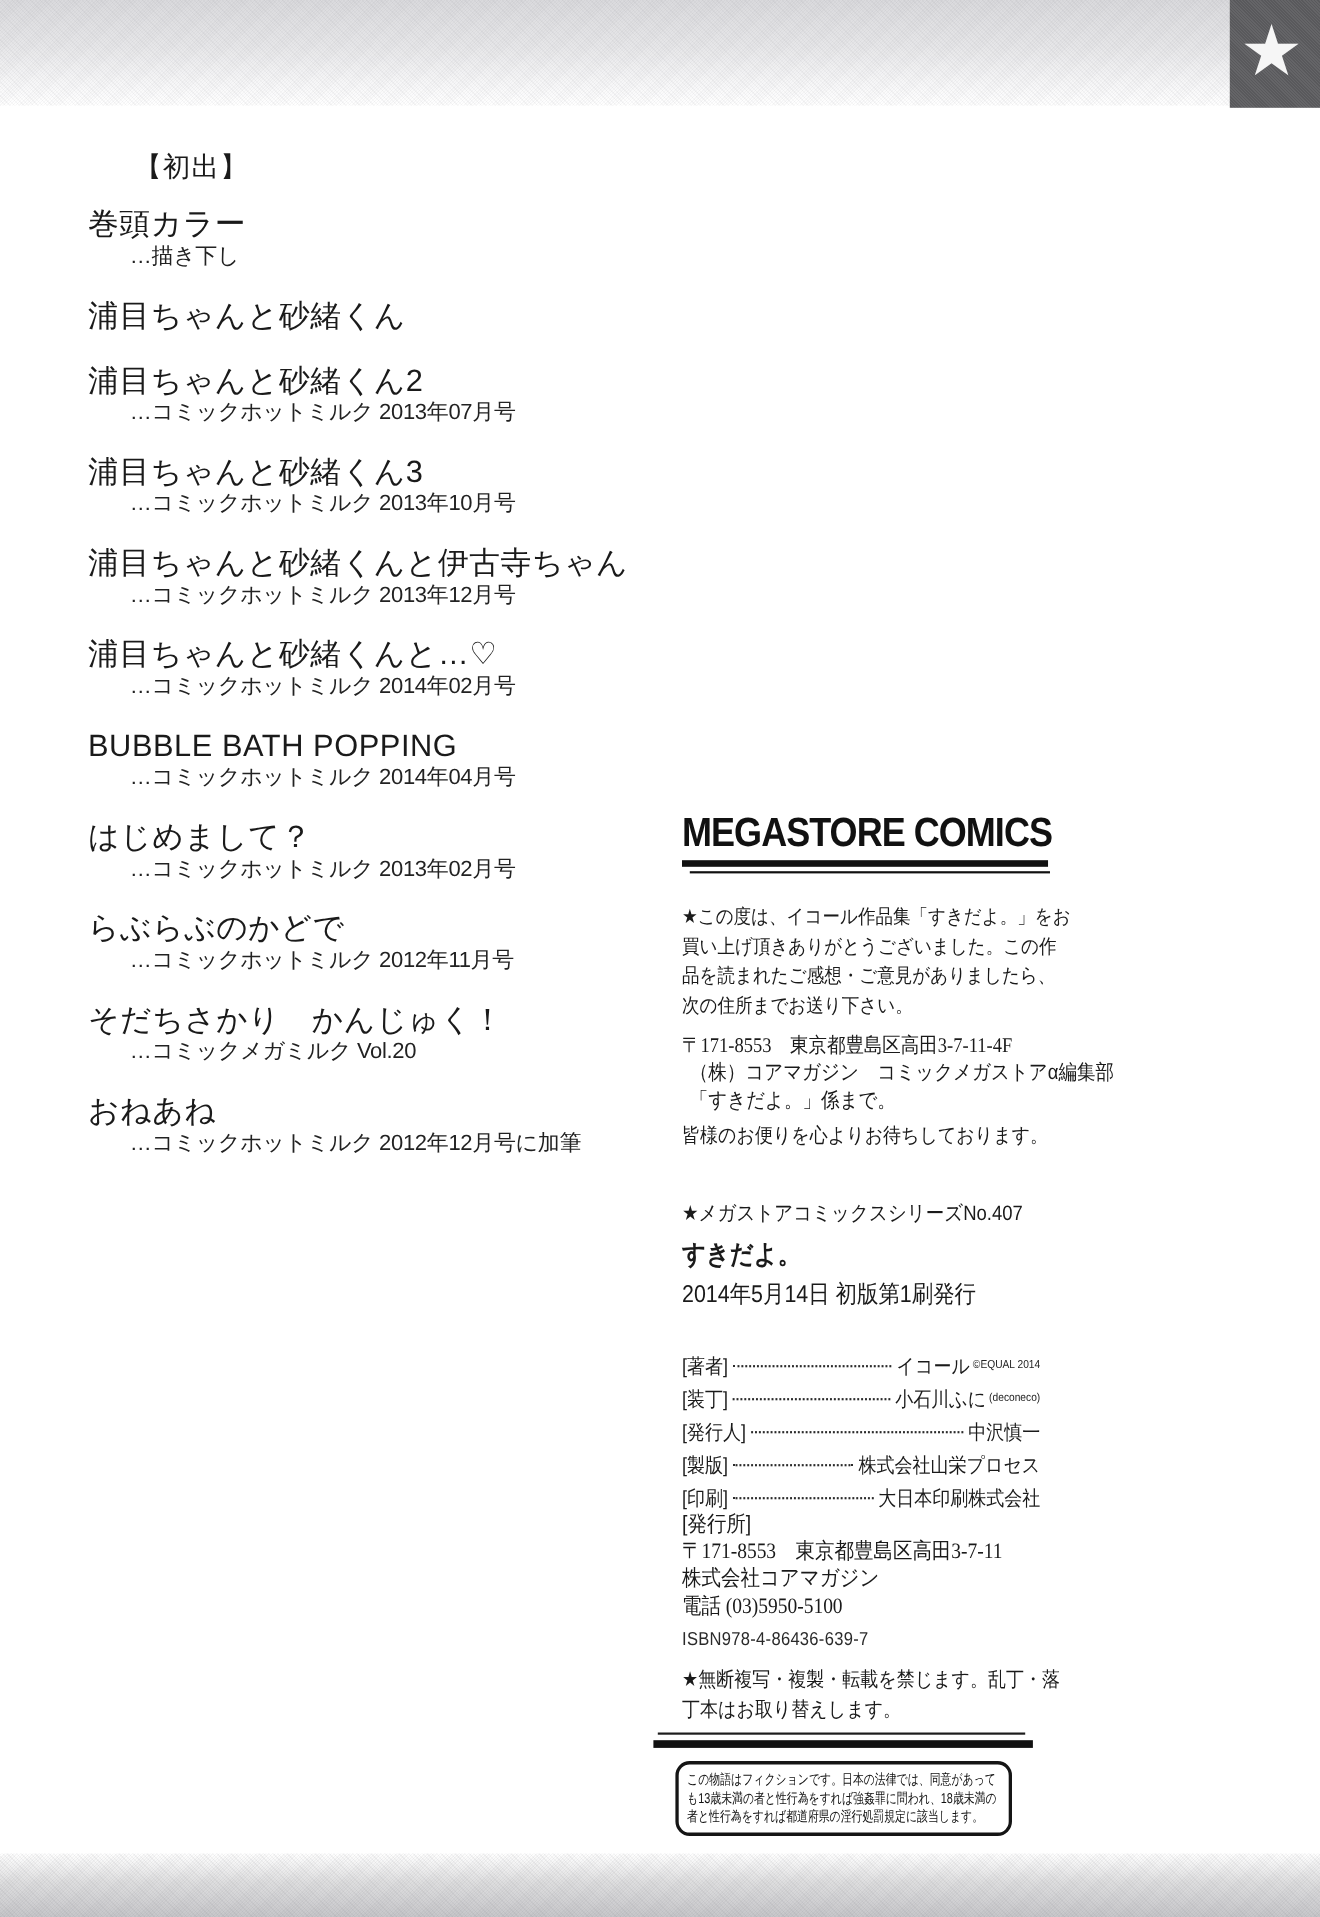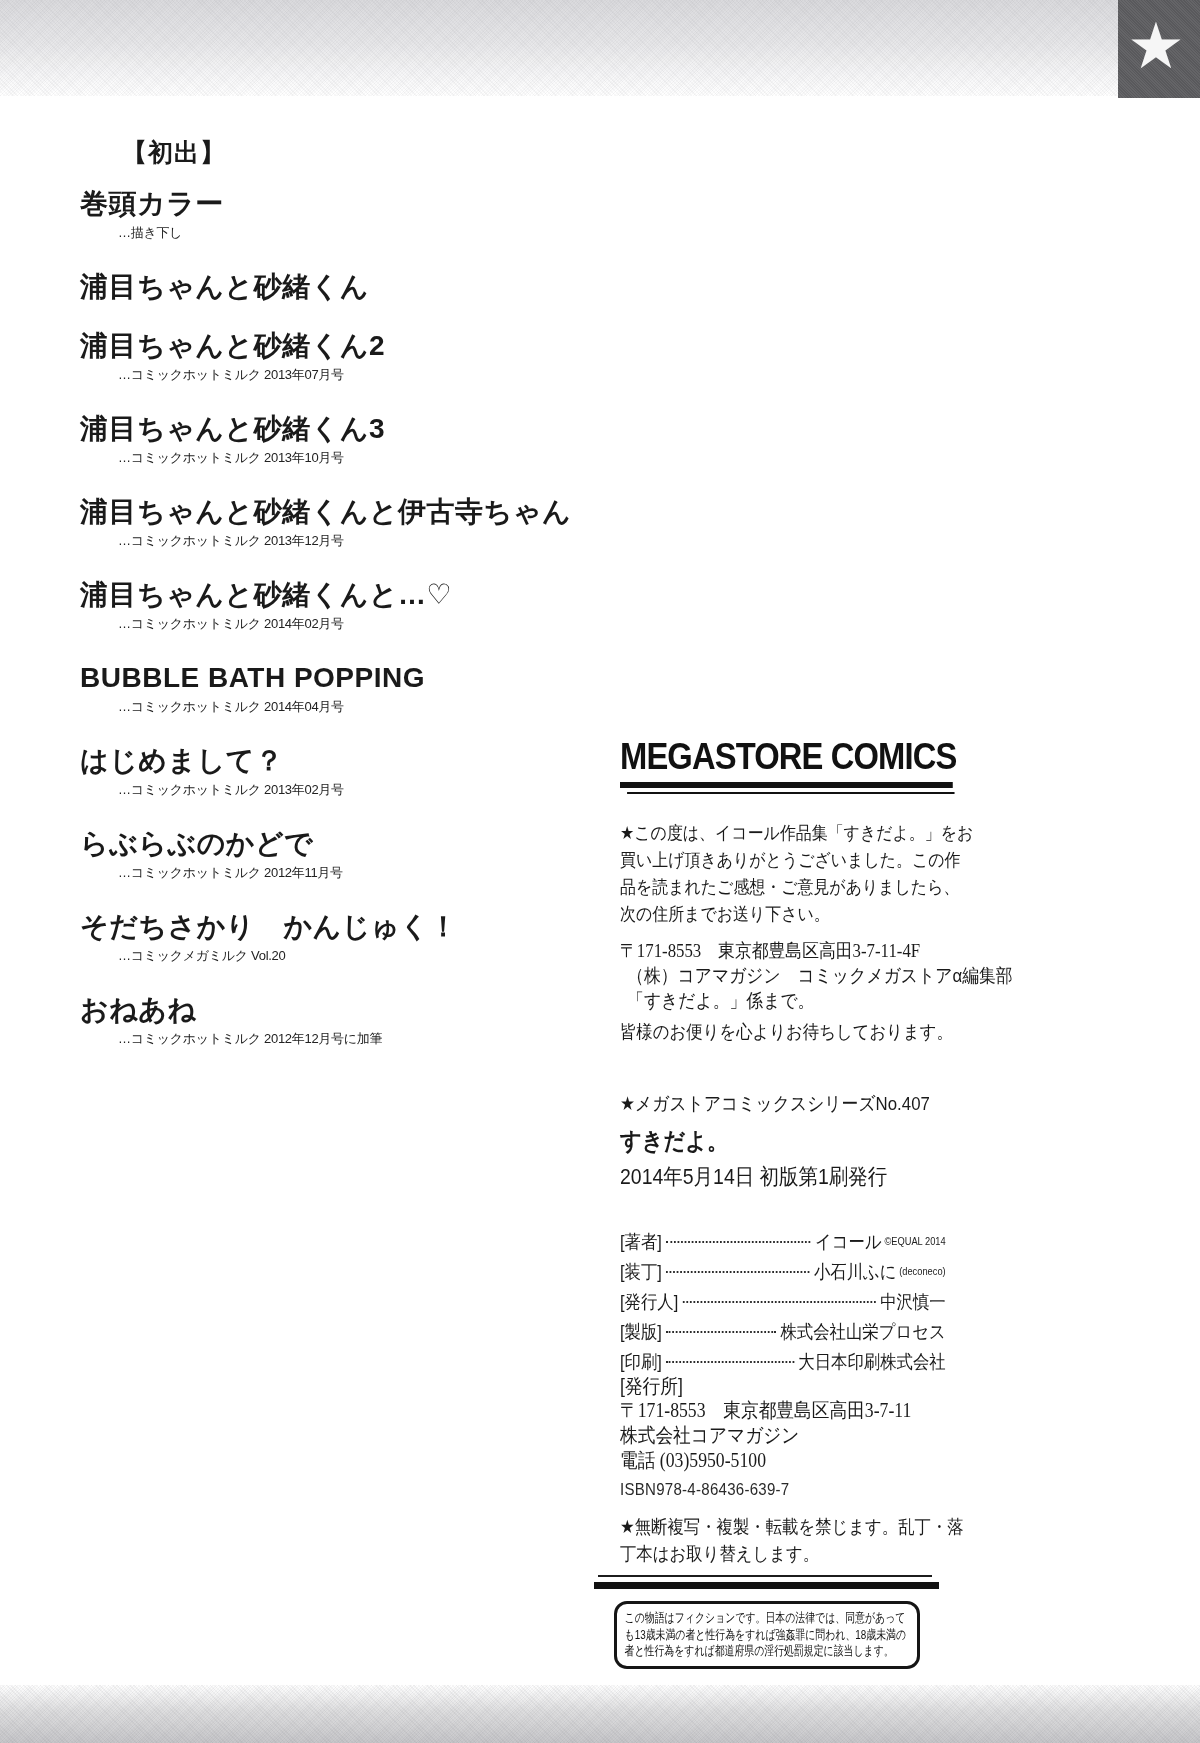--- a/index.html
+++ b/index.html
@@ -27,24 +27,24 @@
   .corner-block{
     position:absolute;left:1118px;top:0;width:82px;height:98px;
     background:#59595c;
     background-image:repeating-linear-gradient(45deg, rgba(255,255,255,.07) 0 1px, transparent 1px 2px);
     display:flex;align-items:center;justify-content:center;
   }
   .corner-block .star{color:#f6f6f6;font-size:64px;line-height:1;margin-top:-6px;margin-right:6px;}
 
   
   .shoshutsu{position:absolute;left:80px;top:140px;width:520px;}
-  .shoshutsu-heading{font-size:25px;line-height:25px;margin-left:42px;margin-bottom:22px;font-weight:700;letter-spacing:1px;}
+  .shoshutsu-heading{font-size:25px;line-height:25px;margin-left:42px;margin-bottom:22px;font-weight:400;letter-spacing:1px;}
   .entry{margin-bottom:25px;}
-  .entry-title{font-size:28px;line-height:34px;font-weight:700;white-space:nowrap;letter-spacing:.5px;}
-  .entry-source{font-size:13px;line-height:24px;margin-left:38px;white-space:nowrap;letter-spacing:-.3px;color:#222;}
+  .entry-title{font-size:28px;line-height:34px;font-weight:400;white-space:nowrap;letter-spacing:.5px;}
+  .entry-source{font-size:20px;line-height:24px;margin-left:38px;white-space:nowrap;letter-spacing:-.3px;color:#222;}
 
   
   .colophon{
     position:absolute;left:620px;top:735px;width:400px;
     transform:scaleX(.885);transform-origin:left top;
   }
   .brand{font-size:37px;line-height:44px;font-weight:700;letter-spacing:-1px;white-space:nowrap;color:#111;}
   .brand-rule-thick{height:6px;background:#111;width:376px;margin-top:3px;}
   .brand-rule-thin{height:2px;background:#111;width:370px;margin-top:4px;margin-left:8px;}
   .thanks{margin-top:26px;width:400px;font-size:18px;line-height:27px;letter-spacing:0;}

